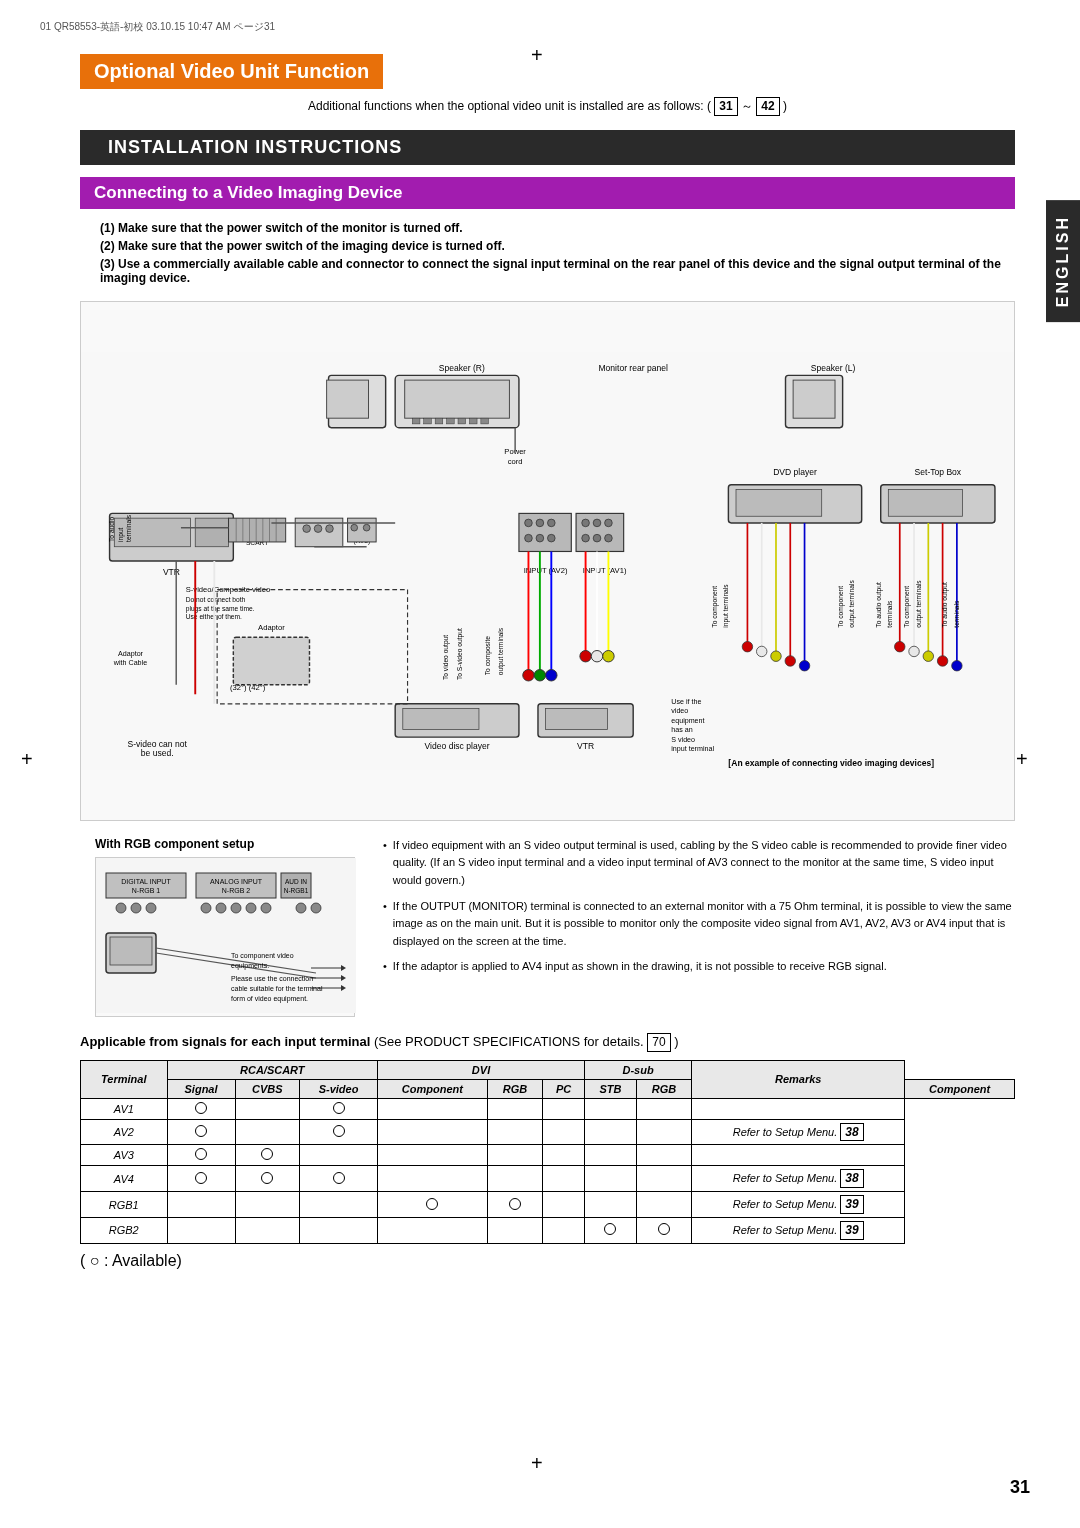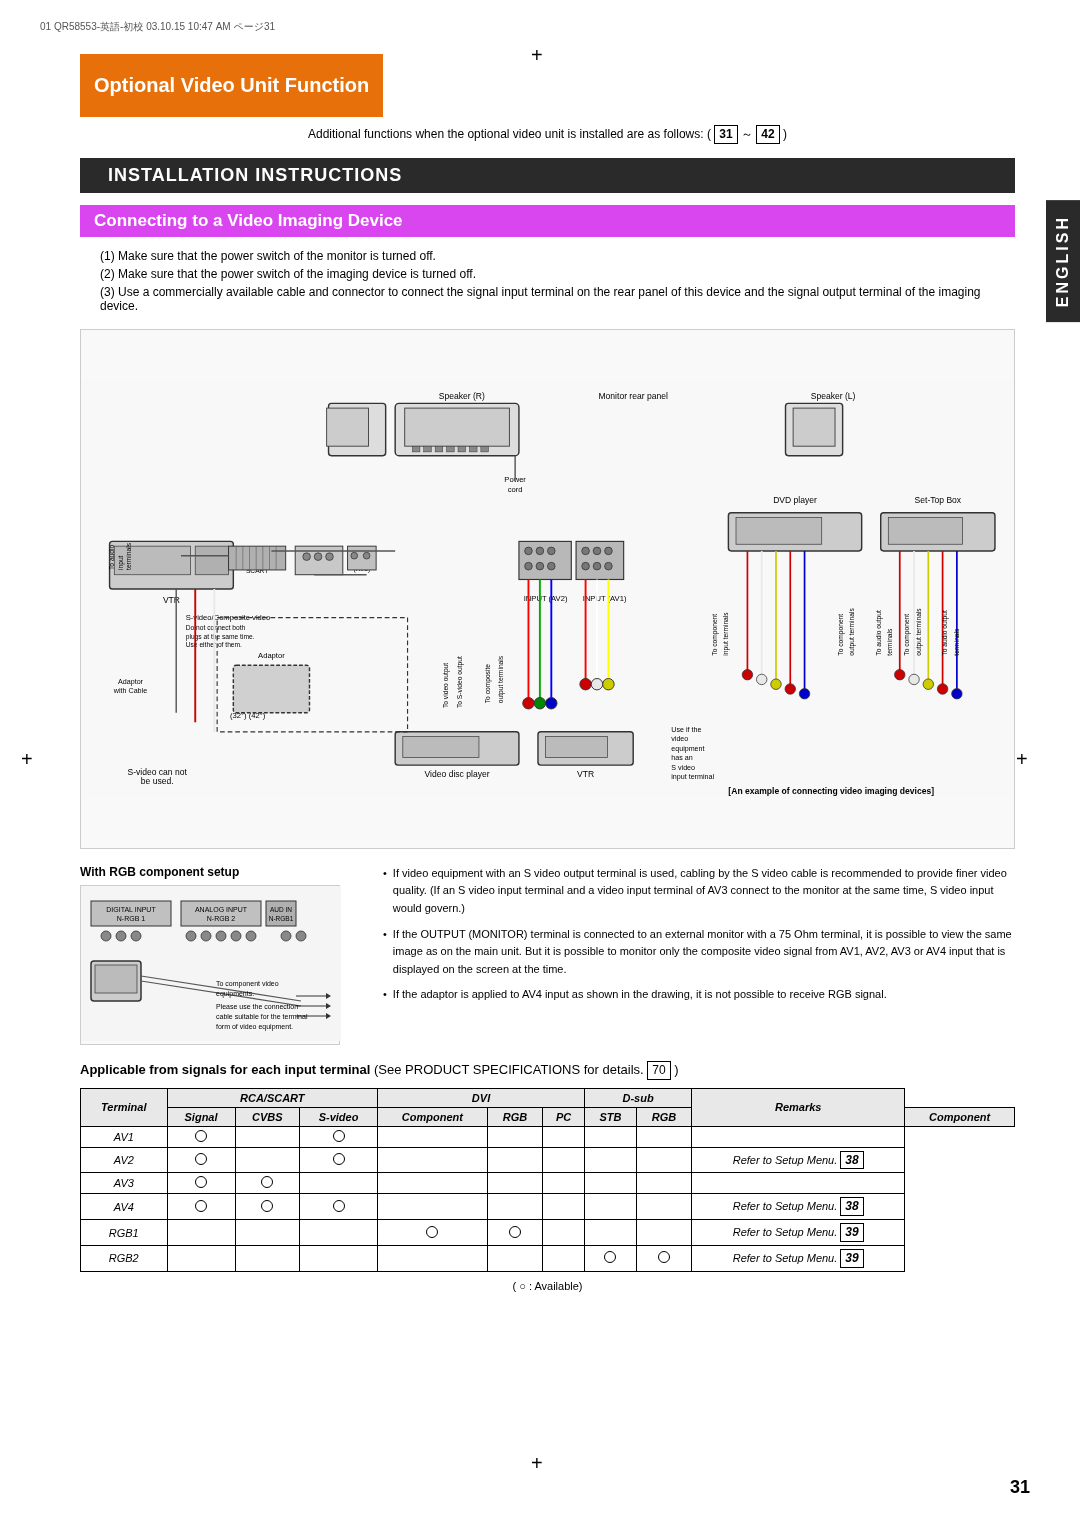--- a/index.html
+++ b/index.html
@@ -27,40 +27,40 @@
       margin-bottom: 20px;
       padding-left: 10px;
     }
 
     
     .title-bar-orange {
       background: #e8700a;
       color: #fff;
       font-size: 20px;
       font-weight: bold;
-      padding: 20px 14px;
+      padding: 6px 14px;
       display: inline-block;
       margin-bottom: 8px;
     }
 
     
     .title-bar-dark {
       background: #2a2a2a;
       color: #fff;
       font-size: 18px;
       font-weight: bold;
       padding: 7px 28px;
       display: block;
       margin-bottom: 12px;
       letter-spacing: 1px;
     }
 
     
     .title-bar-blue {
-      background: #d946ef;
+      background: #a21caf;
       color: #fff;
       font-size: 17px;
       font-weight: bold;
       padding: 6px 14px;
       display: block;
       margin-bottom: 12px;
     }
 
     .additional-text {
       font-size: 12px;
@@ -68,21 +68,21 @@
       text-align: center;
     }
 
     .instructions-list {
       margin-bottom: 16px;
       padding-left: 20px;
     }
 
     .instructions-list li {
       font-size: 12px;
-      font-weight: normal;
+      font-weight: bold;
       margin-bottom: 4px;
       list-style: none;
     }
 
     .instructions-list li::before {
       content: '';
     }
 
     
     .diagram-area {
@@ -97,23 +97,24 @@
 
     
     .diagram-svg-container {
       width: 100%;
       height: 100%;
     }
 
     
     .rgb-section {
       display: flex;
-      gap: 23px;
+      gap: 8px;
       margin-bottom: 16px;
       align-items: flex-start;
+      margin-left: 15px;
     }
 
     .rgb-diagram {
       width: 260px;
       height: 160px;
       border: 1px solid #ccc;
       background: #f9f9f9;
       flex-shrink: 0;
       position: relative;
     }
@@ -233,22 +234,22 @@
       padding: 0 35px 0 50px;
     }
 
     .with-rgb-title {
       font-size: 12px;
       font-weight: bold;
       margin-bottom: 6px;
     }
 
     .note-available {
-      font-size: 11px;
-      text-align: center;
+      font-size: 16px;
+      text-align: left;
     }
   </style>
 </head>
 <body>
 
 <div class="page-container">
 
   <div class="crosshair crosshair-tc"></div>
   <div class="crosshair crosshair-bc"></div>
   <div class="crosshair crosshair-ml"></div>

